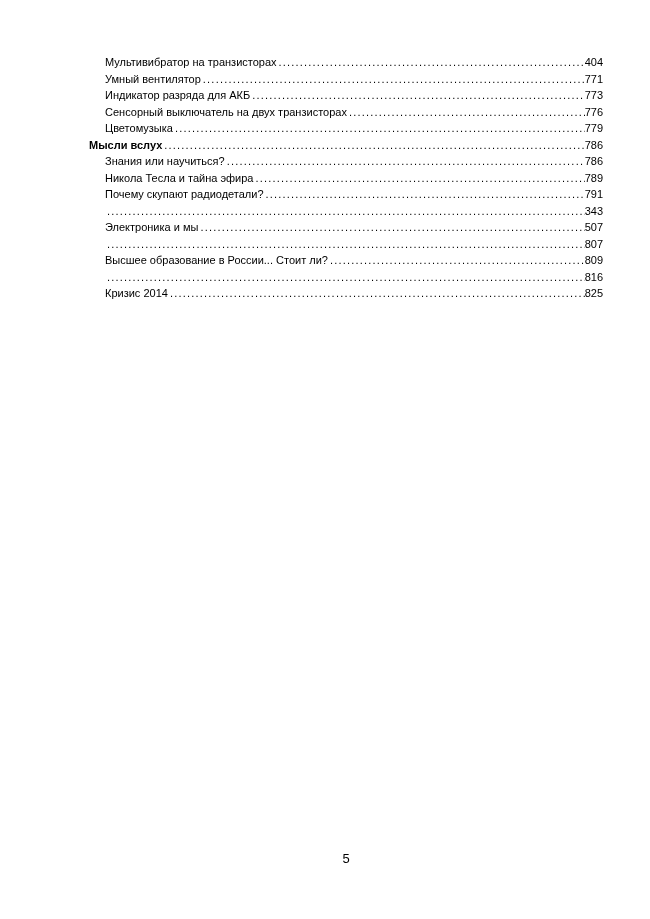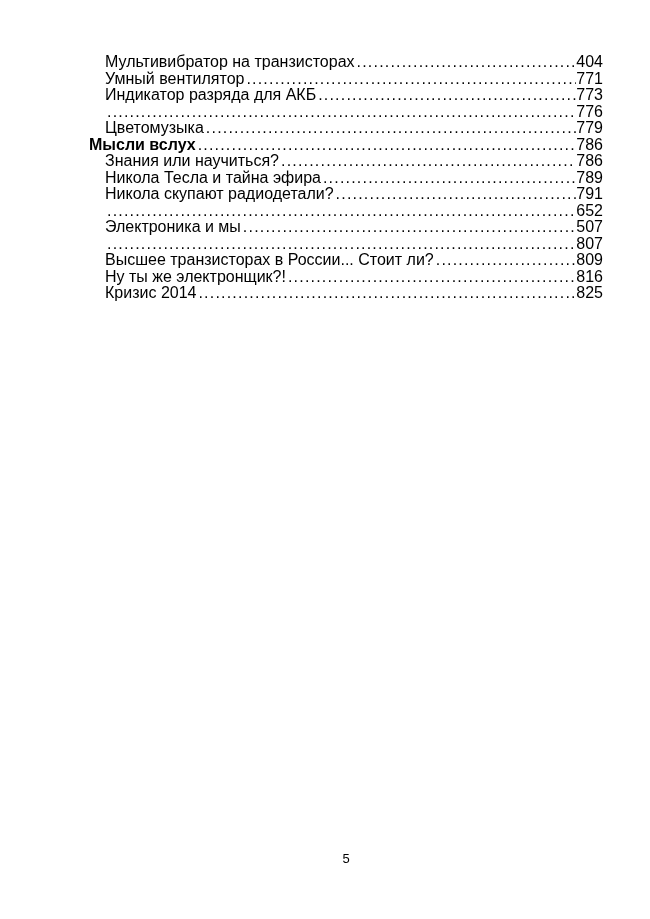--- a/index.html
+++ b/index.html
@@ -18,21 +18,21 @@
   }
   .toc {
     position: absolute;
     left: 89px;
     top: 54px;
     width: 514px;
   }
   .toc-row {
     display: flex;
     align-items: baseline;
-    font-size: 16px;
+    font-size: 11px;
     line-height: 16.5px;
     height: 16.5px;
     white-space: nowrap;
     color: #000000;
   }
   .toc-row.indent {
     padding-left: 16px;
   }
   .toc-row.bold .toc-label {
     font-weight: bold;
@@ -80,20 +80,21 @@
     <span class="toc-page">771</span>
   </div>
 
   <div class="toc-row indent">
     <span class="toc-label">Индикатор разряда для АКБ</span>
     <span class="toc-dots">....................................................................................................................................................................................................................................................................</span>
     <span class="toc-page">773</span>
   </div>
 
   <div class="toc-row indent">
+    <span class="toc-label">Сенсорный выключатель на двух транзисторах</span>
     <span class="toc-dots">....................................................................................................................................................................................................................................................................</span>
     <span class="toc-page">776</span>
   </div>
 
   <div class="toc-row indent">
     <span class="toc-label">Цветомузыка</span>
     <span class="toc-dots">....................................................................................................................................................................................................................................................................</span>
     <span class="toc-page">779</span>
   </div>
 
@@ -109,49 +110,48 @@
     <span class="toc-page">786</span>
   </div>
 
   <div class="toc-row indent">
     <span class="toc-label">Никола Тесла и тайна эфира</span>
     <span class="toc-dots">....................................................................................................................................................................................................................................................................</span>
     <span class="toc-page">789</span>
   </div>
 
   <div class="toc-row indent">
-    <span class="toc-label">Никола скупают радиодетали?</span>
+    <span class="toc-label">Почему скупают радиодетали?</span>
     <span class="toc-dots">....................................................................................................................................................................................................................................................................</span>
     <span class="toc-page">791</span>
   </div>
 
   <div class="toc-row indent">
     <span class="toc-dots">....................................................................................................................................................................................................................................................................</span>
-    <span class="toc-page">652</span>
+    <span class="toc-page">343</span>
   </div>
 
   <div class="toc-row indent">
     <span class="toc-label">Электроника и мы</span>
     <span class="toc-dots">....................................................................................................................................................................................................................................................................</span>
     <span class="toc-page">507</span>
   </div>
 
   <div class="toc-row indent">
     <span class="toc-dots">....................................................................................................................................................................................................................................................................</span>
     <span class="toc-page">807</span>
   </div>
 
   <div class="toc-row indent">
-    <span class="toc-label">Высшее транзисторах в России... Стоит ли?</span>
+    <span class="toc-label">Высшее образование в России... Стоит ли?</span>
     <span class="toc-dots">....................................................................................................................................................................................................................................................................</span>
     <span class="toc-page">809</span>
   </div>
 
   <div class="toc-row indent">
-    <span class="toc-label">Ну ты же электронщик?!</span>
     <span class="toc-dots">....................................................................................................................................................................................................................................................................</span>
     <span class="toc-page">816</span>
   </div>
 
   <div class="toc-row indent">
     <span class="toc-label">Кризис 2014</span>
     <span class="toc-dots">....................................................................................................................................................................................................................................................................</span>
     <span class="toc-page">825</span>
   </div>
 </div>

